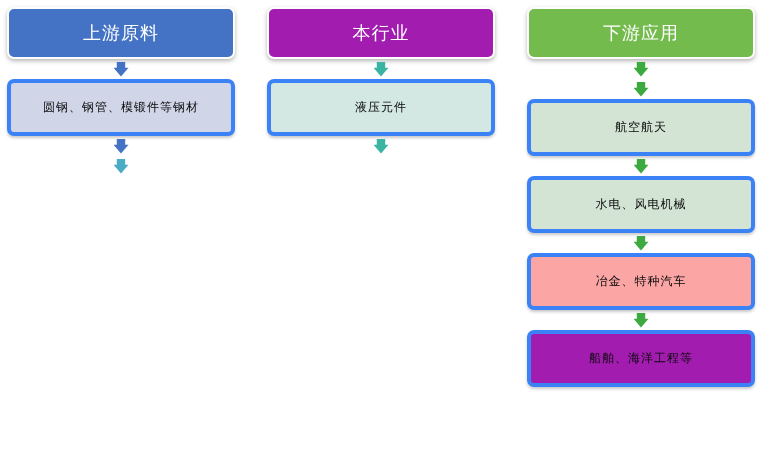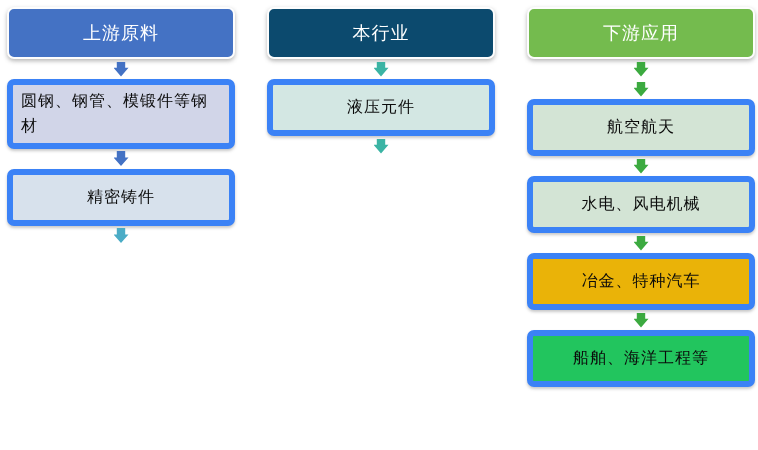--- a/index.html
+++ b/index.html
@@ -37,28 +37,28 @@
     justify-content: center;
     color: #ffffff;
     font-size: 18px;
     letter-spacing: 1px;
   }
   .item-box {
     width: 100%;
     min-height: 57px;
     box-sizing: border-box;
     border-radius: 7px;
-    border: 6px solid #3b82f6;
+    border: 4px solid #3b82f6;
     box-shadow: 0 2px 3px rgba(120,120,120,0.40);
     display: flex;
     align-items: center;
     justify-content: center;
-    text-align: left;
+    text-align: right;
     color: #0b0b0b;
-    font-size: 16px;
+    font-size: 12px;
     letter-spacing: 1px;
     padding: 4px 8px;
     line-height: 1.55;
   }
   .arrow-zone {
     height: 20px;
     display: flex;
     align-items: center;
     justify-content: center;
     flex: 0 0 auto;
@@ -80,30 +80,27 @@
     </div>
     <div class="arrow-zone">
       <div class="down-arrow" style="background-color: rgb(68, 114, 196);"></div>
     </div>
     <div class="item-box" style="background-color: rgb(209, 213, 232);">
       <span>圆钢、钢管、模锻件等钢材</span>
     </div>
     <div class="arrow-zone">
       <div class="down-arrow" style="background-color: rgb(68, 114, 196);"></div>
     </div>
-    <div class="item-box" style="background-color: rgb(215, 225, 236);">
-      <span>精密铸件</span>
-    </div>
     <div class="arrow-zone">
       <div class="down-arrow" style="background-color: rgb(75, 172, 198);"></div>
     </div>
   </div>
 
   <div class="column">
-    <div class="header-box" style="background-color: #0c4a6e;">
+    <div class="header-box" style="background-color: #a21caf;">
       <span>本行业</span>
     </div>
     <div class="arrow-zone">
       <div class="down-arrow" style="background-color: rgb(59, 180, 164);"></div>
     </div>
     <div class="item-box" style="background-color: rgb(211, 231, 227);">
       <span>液压元件</span>
     </div>
     <div class="arrow-zone">
       <div class="down-arrow" style="background-color: rgb(59, 180, 164);"></div>
@@ -125,24 +122,24 @@
     </div>
     <div class="arrow-zone">
       <div class="down-arrow" style="background-color: rgb(60, 170, 64);"></div>
     </div>
     <div class="item-box" style="background-color: rgb(211, 228, 213);">
       <span>水电、风电机械</span>
     </div>
     <div class="arrow-zone">
       <div class="down-arrow" style="background-color: rgb(60, 170, 64);"></div>
     </div>
-    <div class="item-box" style="background-color: #eab308;">
+    <div class="item-box" style="background-color: #fca5a5;">
       <span>冶金、特种汽车</span>
     </div>
     <div class="arrow-zone">
       <div class="down-arrow" style="background-color: rgb(60, 170, 64);"></div>
     </div>
-    <div class="item-box" style="background-color: #22c55e;">
+    <div class="item-box" style="background-color: #a21caf;">
       <span>船舶、海洋工程等</span>
     </div>
   </div>
 
 </div>
 
 </body></html>

